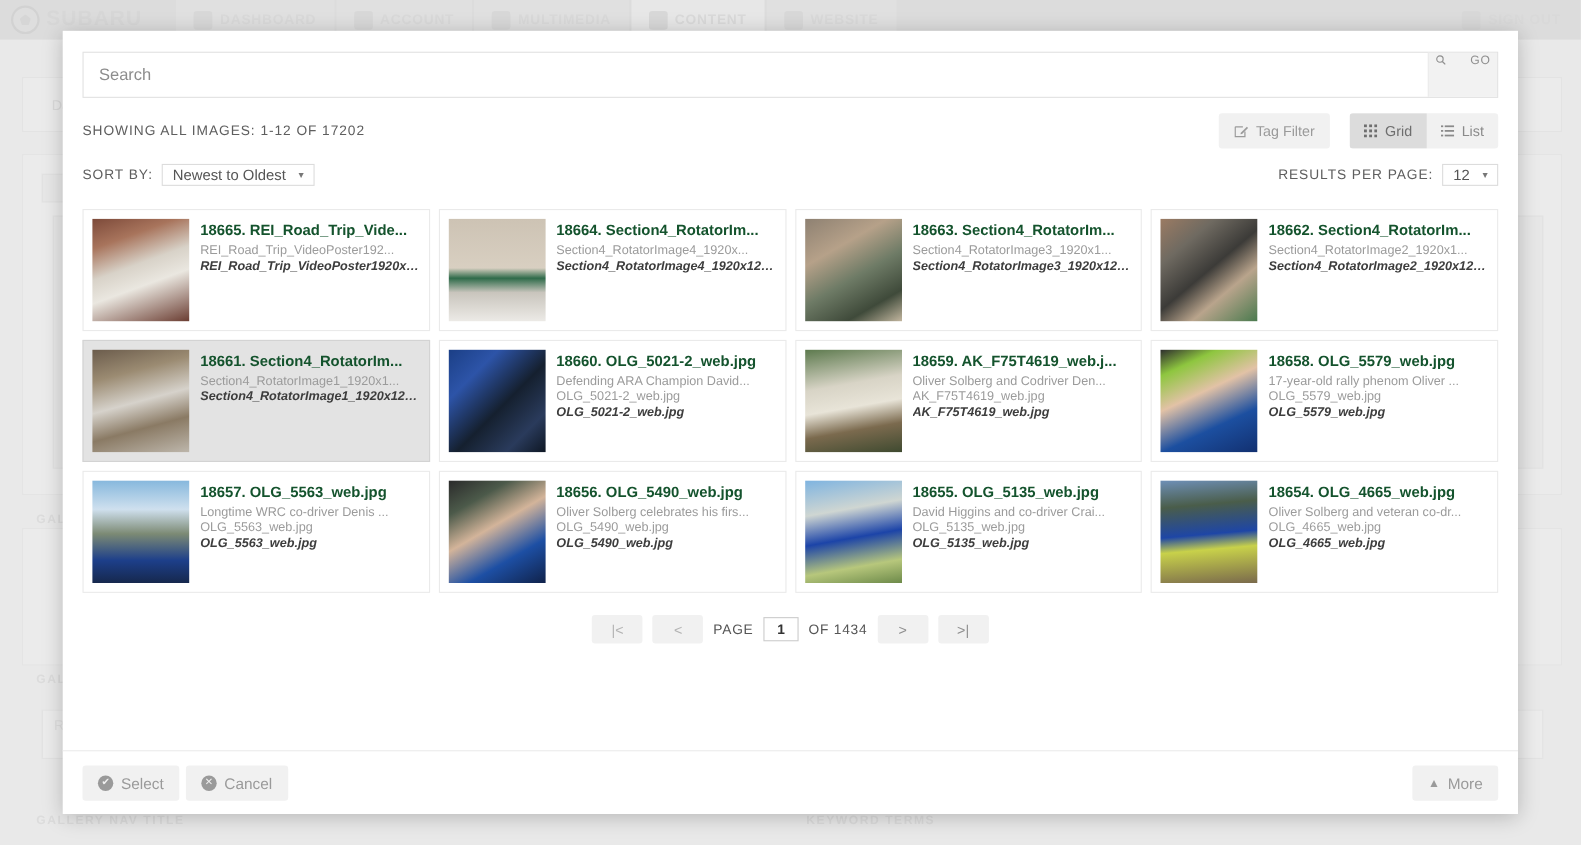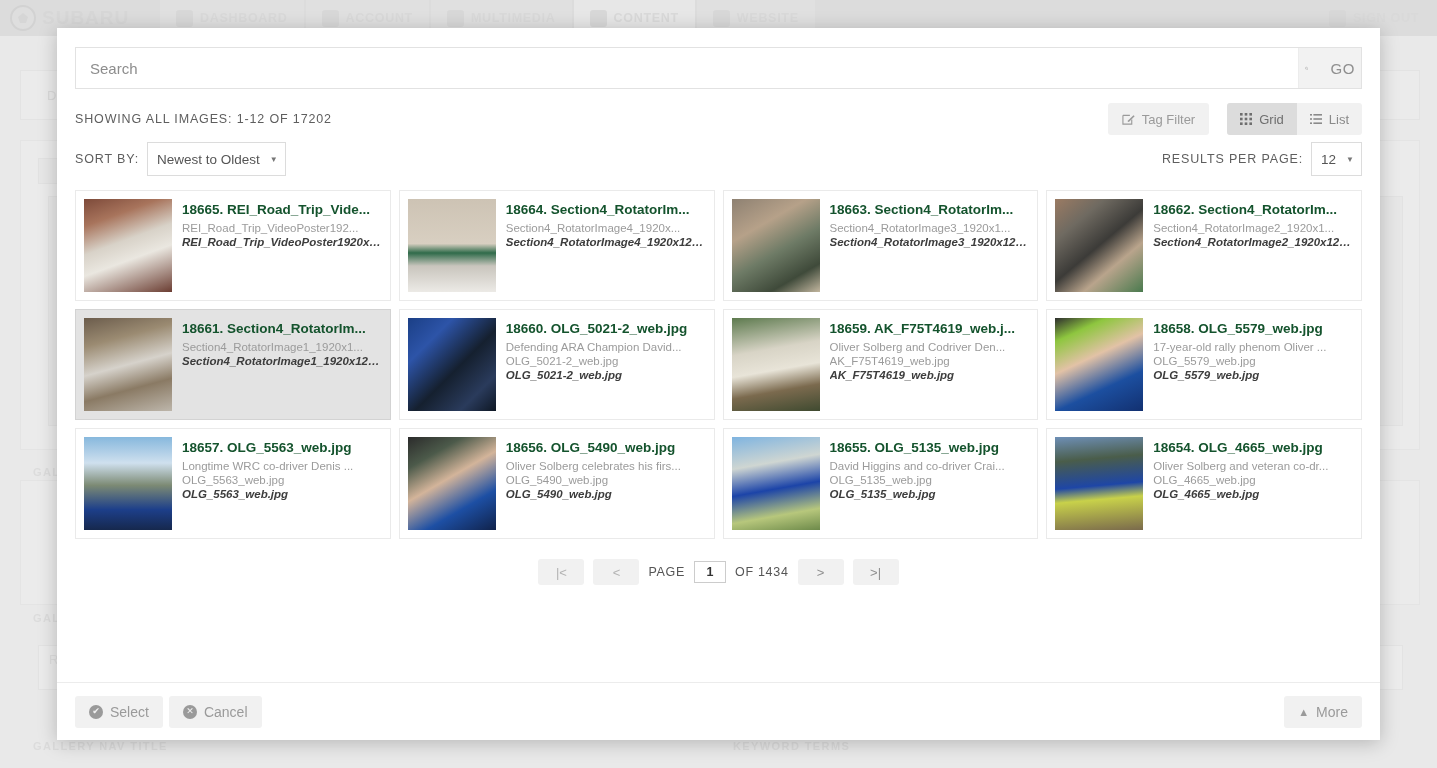--- a/index.html
+++ b/index.html
@@ -128,22 +128,22 @@
     flex: 1 1 auto; border: 0; outline: none;
     font-size: 15px; color: #6a6a6a;
     padding: 0 14px;
     font-family: "Liberation Sans", sans-serif;
     background: transparent;
   }
   #search-input::placeholder { color: #8d8d8d; }
   #search-go {
     flex: 0 0 auto; width: 63px;
     background: #f2f2f2; border: none; border-left: 1px solid #ececec;
-    display: flex; align-items: center; justify-content: center; gap: 22px;
-    font-size: 15px; color: #8f8f8f; letter-spacing: .6px;
+    display: flex; align-items: flex-start; justify-content: center; gap: 22px;
+    font-size: 11px; color: #8f8f8f; letter-spacing: .6px;
     cursor: pointer;
     font-family: "Liberation Sans", sans-serif;
   }
 
   
   #showing-row {
     margin-top: 13px;
     height: 34px;
     display: flex; align-items: center; justify-content: space-between;
   }
@@ -174,21 +174,21 @@
   
   #sort-row {
     margin-top: 5px; height: 36px;
     display: flex; align-items: center; justify-content: space-between;
   }
   .sort-label {
     font-size: 12.5px; letter-spacing: .85px; color: #5e5e5e;
     text-transform: uppercase; margin-right: 8px;
   }
   .fake-select {
-    height: 34px; border: 1px solid #dcdcdc; background: #fff;
+    height: 20px; border: 1px solid #dcdcdc; background: #fff;
     display: inline-flex; align-items: center; gap: 10px;
     padding: 0 7px 0 9px; font-size: 13.5px; color: #555;
     cursor: pointer;
   }
   .fake-select .caret { font-size: 8px; color: #777; }
   .row-left, .row-right { display: flex; align-items: center; }
 
   
   #image-grid {
     margin-top: 13px;

